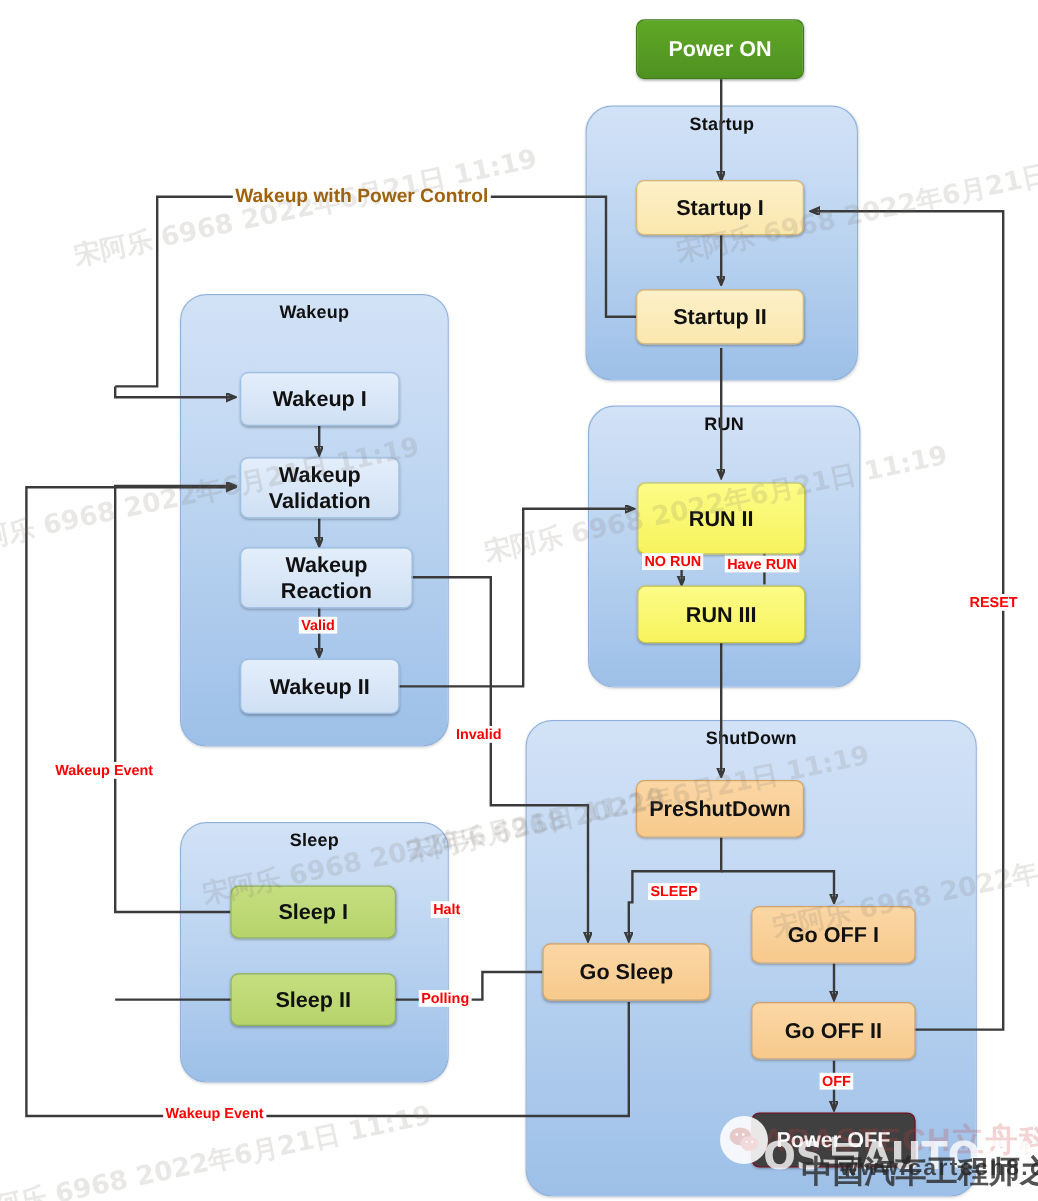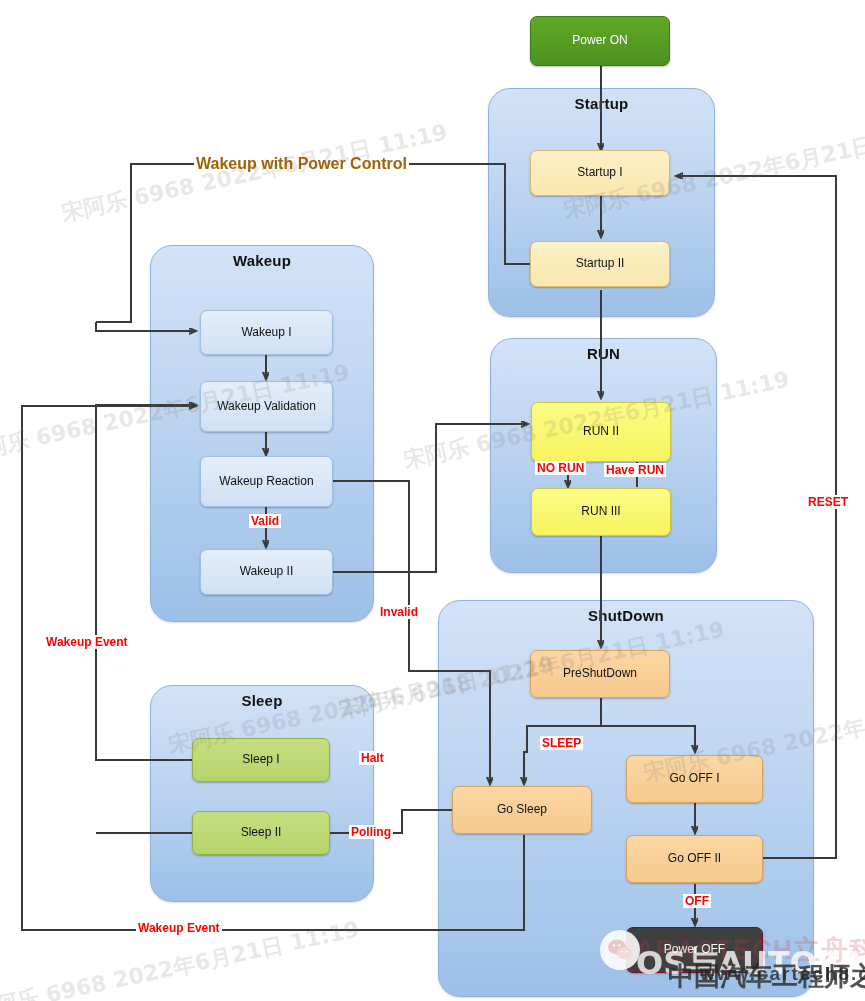--- a/index.html
+++ b/index.html
@@ -26,21 +26,21 @@
     font-size:15px;font-weight:bold;color:#111;
     letter-spacing:.2px;
   }
 
   
   .node{
     position:absolute;
     display:flex;align-items:center;justify-content:center;
     text-align:center;
     border-radius:7px;
-    font-size:12px;font-weight:normal;
+    font-size:18px;font-weight:bold;
     line-height:1.12;
     box-shadow:0 1px 2px rgba(0,0,0,.25);
     box-sizing:border-box;
   }
   .n-green{background:linear-gradient(180deg,#5fa827 0%,#4e9120 100%);border:1px solid #3e7a18;color:#fff;}
   .n-cream{background:linear-gradient(180deg,#fdf0c8 0%,#fbe7ae 100%);border:1px solid #d9b870;color:#111;}
   .n-yellow{background:linear-gradient(180deg,#fdfc86 0%,#f7f35e 100%);border:1px solid #cfc73f;color:#111;}
   .n-blue{background:linear-gradient(180deg,#e4eefb 0%,#cfe0f4 100%);border:1px solid #9fbfe0;color:#111;}
   .n-lime{background:linear-gradient(180deg,#c5de80 0%,#b6d46b 100%);border:1px solid #90b348;color:#111;}
   .n-orange{background:linear-gradient(180deg,#fbd7a5 0%,#f7c98c 100%);border:1px solid #d9a25c;color:#111;}
@@ -171,21 +171,21 @@
   </div>
 
   <div class="node n-blue" style="left:200px;top:310px;width:133px;height:45px;">
     <span>Wakeup I</span>
   </div>
 
   <div class="node n-blue" style="left:200px;top:381px;width:133px;height:51px;">
     <span>Wakeup Validation</span>
   </div>
 
-  <div class="node n-blue" style="left:200px;top:456px;width:133px;height:51px;">
+  <div class="node n-blue" style="left:200px;top:456px;width:144px;height:51px;">
     <span>Wakeup Reaction</span>
   </div>
 
   <div class="node n-blue" style="left:200px;top:549px;width:133px;height:46px;">
     <span>Wakeup II</span>
   </div>
 
   <div class="node n-lime" style="left:192px;top:738px;width:138px;height:44px;">
     <span>Sleep I</span>
   </div>

